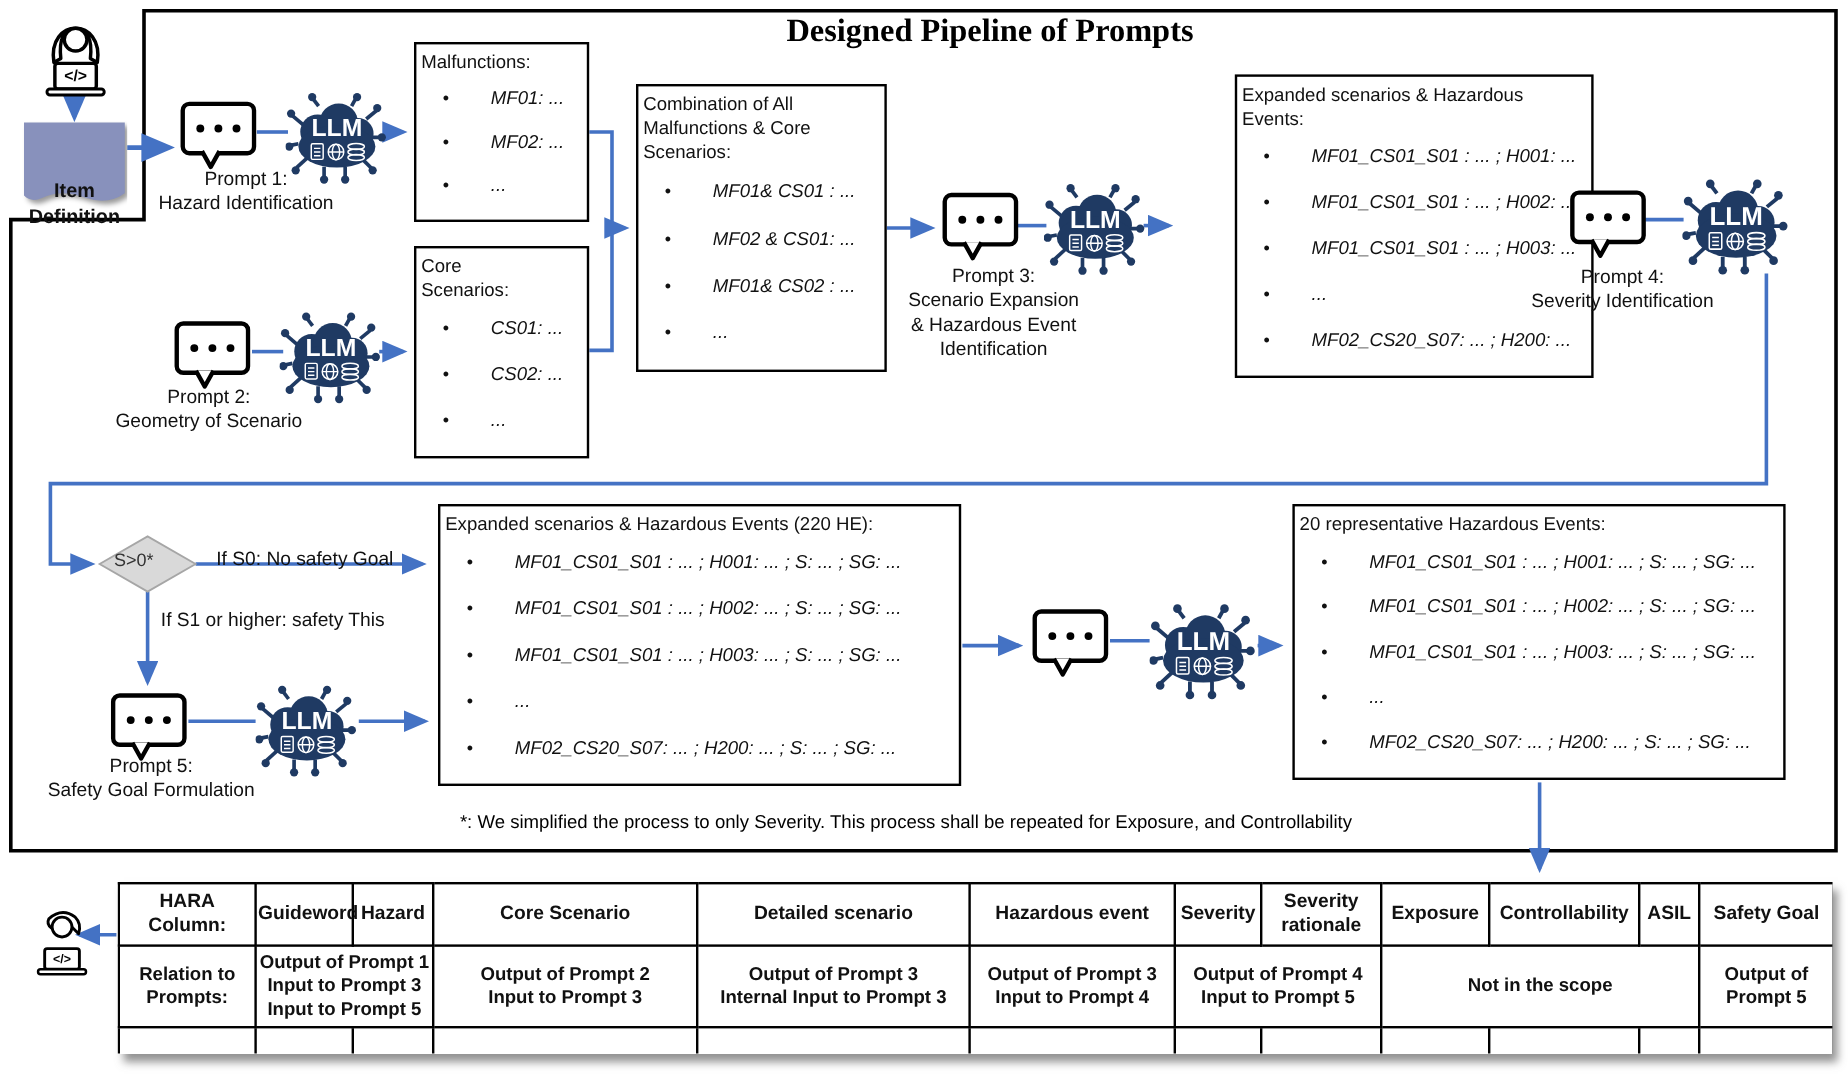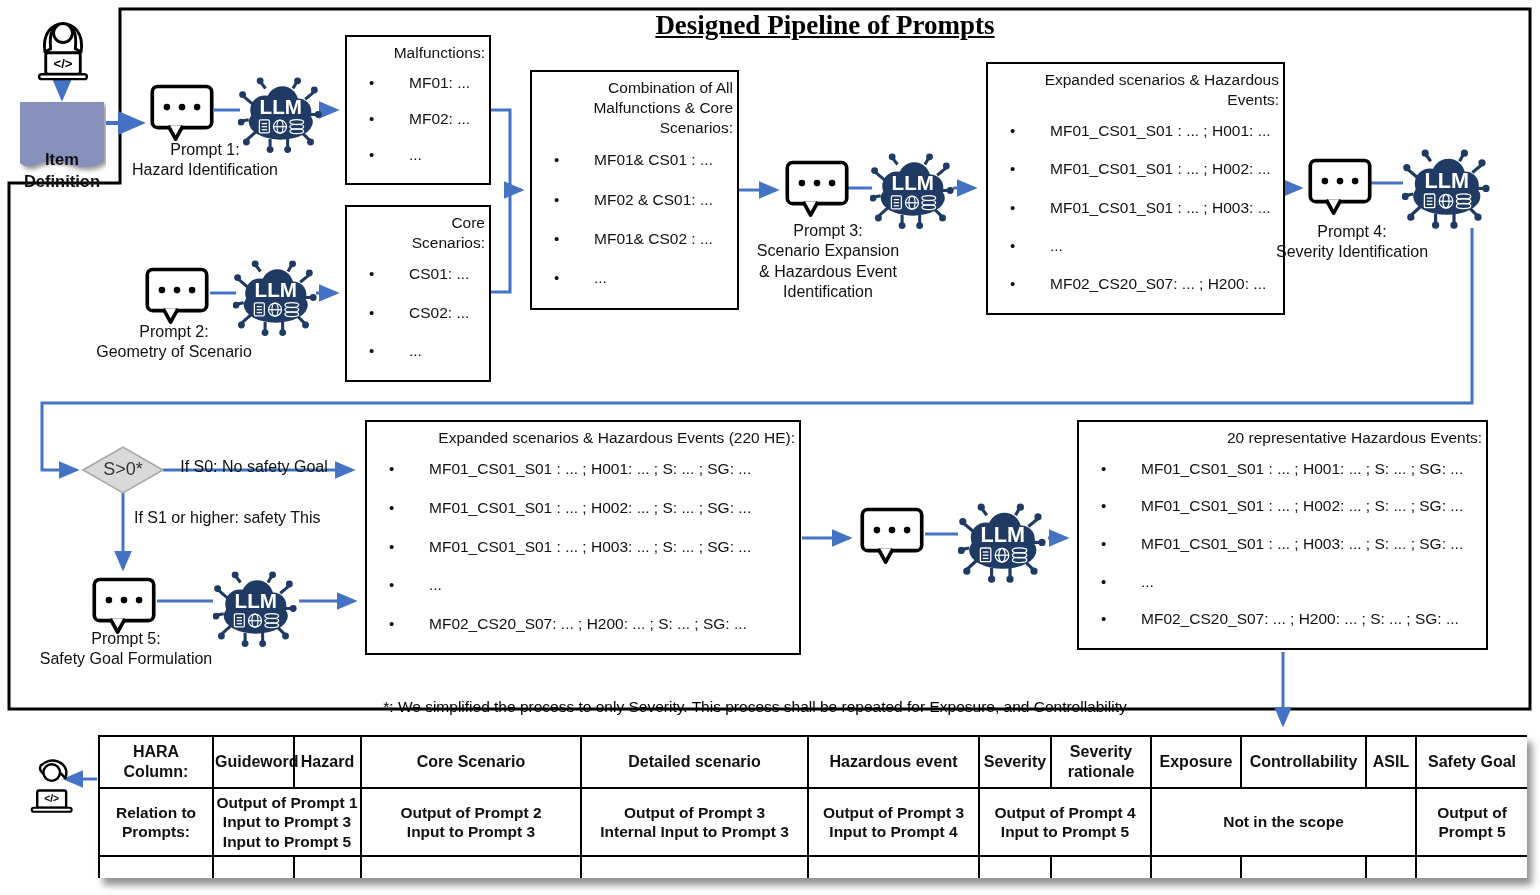--- a/index.html
+++ b/index.html
@@ -5,31 +5,31 @@
   html,body{margin:0;padding:0;background:#fff;}
   #stage{position:relative;width:1540px;height:895px;background:#fff;overflow:hidden;
          font-family:"Liberation Sans","DejaVu Sans",sans-serif;color:#111;}
   #connectors{position:absolute;left:0;top:0;width:1540px;height:895px;pointer-events:none;}
   .abs{position:absolute;}
   .pre{white-space:pre-line;margin-top:40px;}
   .title{font-family:"Liberation Serif","DejaVu Serif",serif;font-weight:bold;font-size:27px;
          text-align:center;color:#000;}
   .box{position:absolute;background:#fff;border:2.5px solid #000;display:flex;flex-direction:column;
        box-sizing:border-box;padding:6px 4px 4px 4px;font-size:15.5px;}
-  .box-title{text-align:right;white-space:pre-line;line-height:1.3;}
+  .box-title{text-align:left;white-space:pre-line;line-height:1.3;}
   ul.bullets{flex:1;list-style:none;margin:0;padding:2px 0 6px 0;display:flex;flex-direction:column;
              justify-content:space-around;}
   ul.bullets li{display:flex;align-items:baseline;padding-left:18px;}
   .dot{width:12px;font-size:15px;}
-  .btxt{margin-left:28px;}
+  .btxt{margin-left:28px;font-style:italic;}
   .plabel{position:absolute;text-align:center;white-space:pre-line;font-size:16px;line-height:1.27;}
   .branch{position:absolute;font-size:16px;}
   .llm,.bubble,.person,.itemdef-shape{position:absolute;}
   .llm svg,.bubble svg,.person svg,.itemdef-shape svg{width:100%;height:100%;display:block;}
-  .diamond-label{position:absolute;text-align:center;font-size:18px;color:#333;}
+  .diamond-label{position:absolute;text-align:left;font-size:15px;color:#333;}
   .footnote{position:absolute;text-align:center;font-size:15.5px;color:#000;}
   
   .tbl-wrap{position:absolute;left:98px;top:735px;width:1429px;height:143px;overflow:hidden;
             box-shadow:5px 7px 7px rgba(110,110,110,.75);}
   table.hara{border-collapse:collapse;table-layout:fixed;width:1429px;}
   table.hara td{border:2px solid #000;text-align:center;vertical-align:middle;
                 font-weight:bold;font-size:15.5px;line-height:1.25;white-space:pre-line;
                 padding:2px 1px;box-sizing:border-box;background:#fff;}
   tr.r1 td{height:52px;font-size:16px;}
   tr.r2 td{height:68px;}
@@ -71,21 +71,21 @@
       <line x1="802" y1="538" x2="849" y2="538" marker-end="url(#arr)"></line>
       <line x1="925" y1="534" x2="958" y2="534"></line>
       <line x1="1048" y1="538" x2="1066" y2="538" marker-end="url(#arr)"></line>
       <line x1="1283" y1="652" x2="1283" y2="724" marker-end="url(#arr)"></line>
       <line x1="97" y1="779" x2="66" y2="779" marker-end="url(#arr)"></line>
     </g>
 
     <polygon points="83,470 123,447 163,470 123,493" fill="#D9D9D9" stroke="#A6A6A6" stroke-width="1.5"></polygon>
   </svg>
 
-  <div class="abs title" style="left:520px;top:10px;width:610px;text-decoration:underline;">Designed Pipeline of Prompts</div>
+  <div class="abs title" style="left:520px;top:10px;width:610px;">Designed Pipeline of Prompts</div>
 
   <div class="person" style="left:26px;top:4px;width:74px;height:82px;">
     <svg viewBox="0 0 90 95">
       <path d="M23,56 C16,10 74,10 67,56 L60,52 C62,32 58,24 45,24 C32,24 28,32 30,52 Z" fill="#fff" stroke="#000" stroke-width="3.5" stroke-linejoin="round"></path>
       <circle cx="45" cy="33" r="11.5" fill="#fff" stroke="#000" stroke-width="3.5"></circle>
       <path d="M26,80 C26,56 64,56 64,80" fill="#fff" stroke="#000" stroke-width="3.5"></path>
       <rect x="24" y="57" width="42" height="26" rx="3" fill="#fff" stroke="#000" stroke-width="3.5"></rect>
       <text x="45" y="75" text-anchor="middle" font-size="16" font-weight="bold" font-family="Liberation Sans, sans-serif" fill="#000">&lt;/&gt;</text>
       <rect x="16" y="83" width="58" height="6" rx="3" fill="#fff" stroke="#000" stroke-width="3"></rect>
     </svg>
@@ -338,21 +338,21 @@
       <line x1="46.5" y1="64" x2="63.5" y2="64"></line>
     </g>
     <g stroke="#fff" stroke-width="1.6" fill="none">
       <ellipse cx="77" cy="58" rx="9" ry="3.2"></ellipse>
       <ellipse cx="77" cy="64" rx="9" ry="3.2"></ellipse>
       <ellipse cx="77" cy="70" rx="9" ry="3.2"></ellipse>
     </g>
   </svg>
 </div>
 
-  <div class="box" style="left:986px;top:62px;width:299px;height:253px;">
+  <div class="box" style="left:1029px;top:62px;width:299px;height:253px;">
     <div class="box-title">Expanded scenarios &amp; Hazardous
 Events:</div>
     <ul class="bullets">
       <li>
           <span class="dot">•</span>
           <span class="btxt">MF01_CS01_S01 : ... ; H001: ...</span>
         </li>
       <li>
           <span class="dot">•</span>
           <span class="btxt">MF01_CS01_S01 : ... ; H002: ...</span>
@@ -602,21 +602,21 @@
           <span class="dot">•</span>
           <span class="btxt">...</span>
         </li>
       <li>
           <span class="dot">•</span>
           <span class="btxt">MF02_CS20_S07: ... ; H200: ... ; S: ... ; SG: ...</span>
         </li>
     </ul>
   </div>
 
-  <div class="footnote" style="left:335px;top:698px;width:840px;">*: We simplified the process to only Severity. This process shall be repeated for Exposure, and Controllability</div>
+  <div class="footnote" style="left:335px;top:677px;width:840px;">*: We simplified the process to only Severity. This process shall be repeated for Exposure, and Controllability</div>
 
   <div class="person" style="left:20px;top:744px;width:62px;height:84px;">
     <svg viewBox="0 0 90 95">
       <path d="M30,18 Q46,4 62,16 Q70,24 66,36 L57,27 Q46,34 33,29 Q27,24 30,18 Z" fill="#fff" stroke="#000" stroke-width="3.5" stroke-linejoin="round"></path>
       <circle cx="46" cy="28" r="12" fill="#fff" stroke="#000" stroke-width="3.5"></circle>
       <path d="M27,76 C27,52 65,52 65,76" fill="#fff" stroke="#000" stroke-width="3.5"></path>
       <rect x="25" y="54" width="42" height="25" rx="3" fill="#fff" stroke="#000" stroke-width="3.5"></rect>
       <text x="46" y="71" text-anchor="middle" font-size="15" font-weight="bold" font-family="Liberation Sans, sans-serif" fill="#000">&lt;/&gt;</text>
       <rect x="17" y="79" width="58" height="6" rx="3" fill="#fff" stroke="#000" stroke-width="3"></rect>
     </svg>

